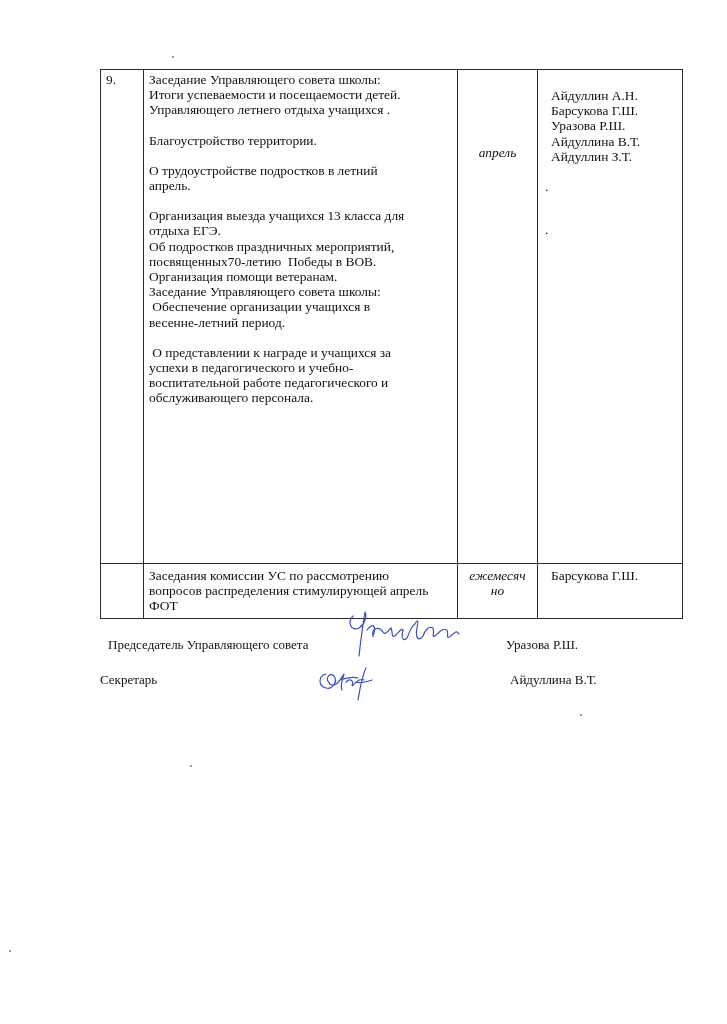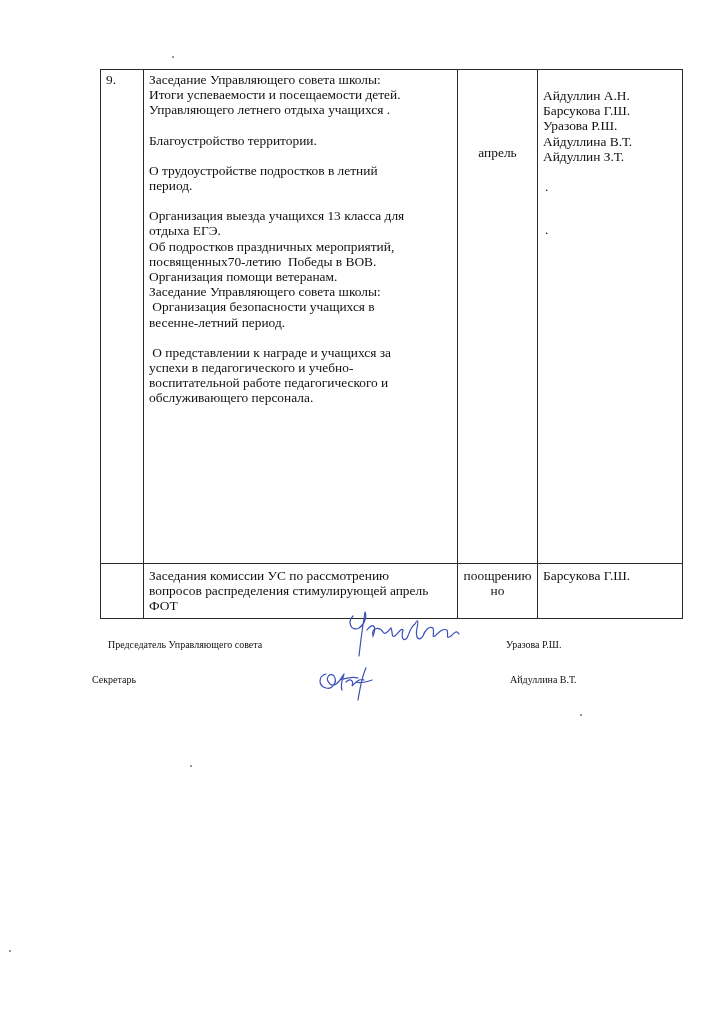--- a/index.html
+++ b/index.html
@@ -18,28 +18,28 @@
     border: 1.3px solid #2a2a2a; vertical-align: top; padding: 2px 5px 2px 5px;
   }
   col.c-num { width: 43px; }
   col.c-topic { width: 314px; }
   col.c-date { width: 80px; }
   col.c-resp { width: 145px; }
   tr.row-9 td { height: 416px; }
   tr.row-10 td { height: 48px; padding-top: 4px; }
   .line { display: block; white-space: pre; }
   .gap { display: block; height: 15px; }
-  td.date-cell { text-align: center; vertical-align: middle; }
+  td.date-cell { text-align: center; vertical-align: middle; font-style: italic; }
   tr.row-9 td.date-cell { vertical-align: top; padding-top: 75px; }
   tr.row-10 td.date-cell { vertical-align: top; }
-  td.resp-cell .line { white-space: nowrap; }
+  td.resp-cell .line { white-space: nowrap; margin-left: 8px; }
   .resp-top { padding-top: 16px; display:block; }
   .dot { display:block; height: 15px; padding-left: 2px; }
 
-  .sign-row { position: absolute; font-size: 10px; line-height: 15px; }
+  .sign-row { position: absolute; font-size: 13px; line-height: 15px; }
   .sig-svg { position: absolute; }
   .speck { position: absolute; width: 2px; height: 2px; background: #777; border-radius: 1px; }
 </style>
 </head>
 <body>
 
 <div class="page">
 
   <table class="plan">
     <colgroup>
@@ -54,29 +54,29 @@
         <span>9.</span>
       </td>
       <td>
         <span class="line">Заседание Управляющего совета школы:</span>
         <span class="line">Итоги успеваемости и посещаемости детей.</span>
         <span class="line">Управляющего летнего отдыха учащихся .</span>
         <span class="gap"></span>
         <span class="line">Благоустройство территории.</span>
         <span class="gap"></span>
         <span class="line">О трудоустройстве подростков в летний</span>
-        <span class="line">период.</span>
+        <span class="line">апрель.</span>
         <span class="gap"></span>
         <span class="line">Организация выезда учащихся 13 класса для</span>
         <span class="line">отдыха ЕГЭ.</span>
         <span class="line">Об подростков праздничных мероприятий,</span>
         <span class="line">посвященных70-летию  Победы в ВОВ.</span>
         <span class="line">Организация помощи ветеранам.</span>
         <span class="line">Заседание Управляющего совета школы:</span>
-        <span class="line"> Организация безопасности учащихся в</span>
+        <span class="line"> Обеспечение организации учащихся в</span>
         <span class="line">весенне-летний период.</span>
         <span class="gap"></span>
         <span class="line"> О представлении к награде и учащихся за</span>
         <span class="line">успехи в педагогического и учебно-</span>
         <span class="line">воспитательной работе педагогического и</span>
         <span class="line">обслуживающего персонала.</span>
       </td>
       <td class="date-cell">
         <span>апрель</span>
       </td>
@@ -97,33 +97,33 @@
     <tr class="row-10">
       <td>
         <span></span>
       </td>
       <td>
         <span class="line">Заседания комиссии УС по рассмотрению</span>
         <span class="line">вопросов распределения стимулирующей апрель</span>
         <span class="line">ФОТ</span>
       </td>
       <td class="date-cell">
-        <span class="line">поощрению</span>
+        <span class="line">ежемесяч</span>
         <span class="line">но</span>
       </td>
       <td class="resp-cell">
         <span class="line">Барсукова Г.Ш.</span>
       </td>
     </tr>
   </tbody>
     </table>
 
   <div class="sign-row" style="left:108px; top:637px;">Председатель Управляющего совета</div>
   <div class="sign-row" style="left:506px; top:637px;">Уразова Р.Ш.</div>
-  <div class="sign-row" style="left:92px; top:672px;">Секретарь</div>
+  <div class="sign-row" style="left:100px; top:672px;">Секретарь</div>
   <div class="sign-row" style="left:510px; top:672px;">Айдуллина В.Т.</div>
 
   <svg class="sig-svg" style="left:345px; top:608px;" width="120" height="55" viewBox="0 0 120 55">
     <path d="M8 8 C 2 14, 6 24, 14 20 C 20 16, 22 8, 20 4 M20 4 C 18 16, 16 30, 14 48 M22 22 C 28 14, 32 18, 28 28 C 26 20, 34 18, 38 24 C 40 28, 44 22, 46 20 C 48 24, 46 30, 50 28 C 54 24, 56 20, 58 22 C 56 30, 58 34, 62 30 C 64 26, 66 18, 70 16 C 72 12, 74 10, 72 20 C 70 30, 74 34, 78 28 C 80 22, 84 18, 88 20 C 90 26, 86 30, 90 28 C 94 24, 98 20, 102 22 C 104 26, 100 32, 106 28 C 110 24, 112 22, 114 26" fill="none" stroke="#3a4fb8" stroke-width="1.2" stroke-linecap="round"></path>
   </svg>
   <svg class="sig-svg" style="left:316px; top:662px;" width="70" height="40" viewBox="0 0 70 40">
     <path d="M10 12 C 2 14, 2 24, 10 26 C 16 28, 22 20, 18 14 C 14 10, 8 16, 14 22 C 20 26, 24 18, 28 12 M28 12 C 26 18, 24 24, 26 28 M30 20 C 34 16, 38 18, 36 24 C 40 20, 44 16, 48 18 M50 6 C 46 14, 44 26, 42 38 M40 20 C 44 22, 50 20, 56 18 M24 18 C 30 16, 36 14, 42 16" fill="none" stroke="#3a4fb8" stroke-width="1.2" stroke-linecap="round"></path>
   </svg>
 
   <span class="speck" style="left:172px; top:56px;"></span>

